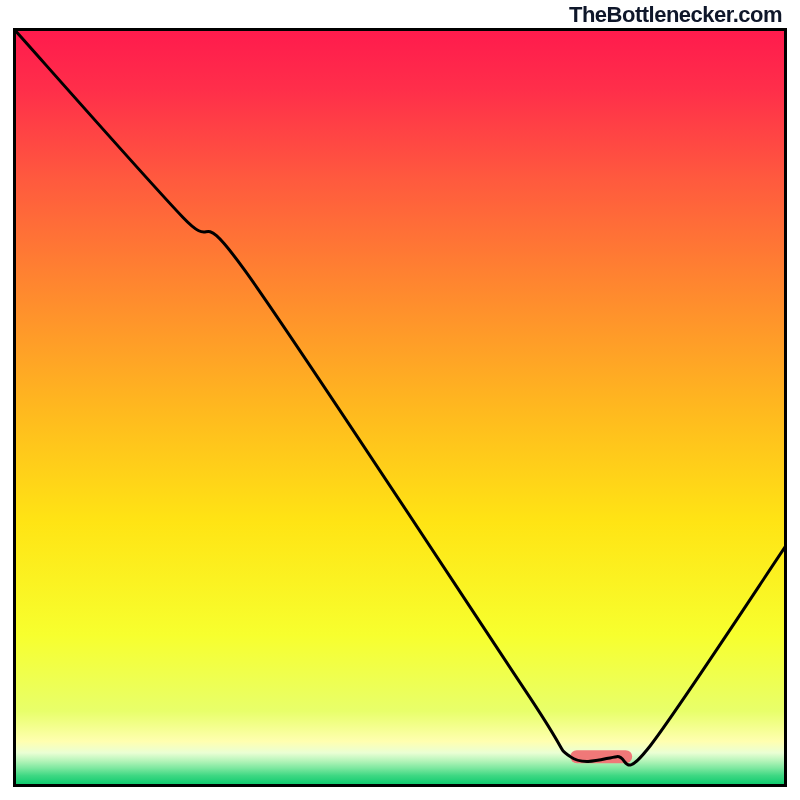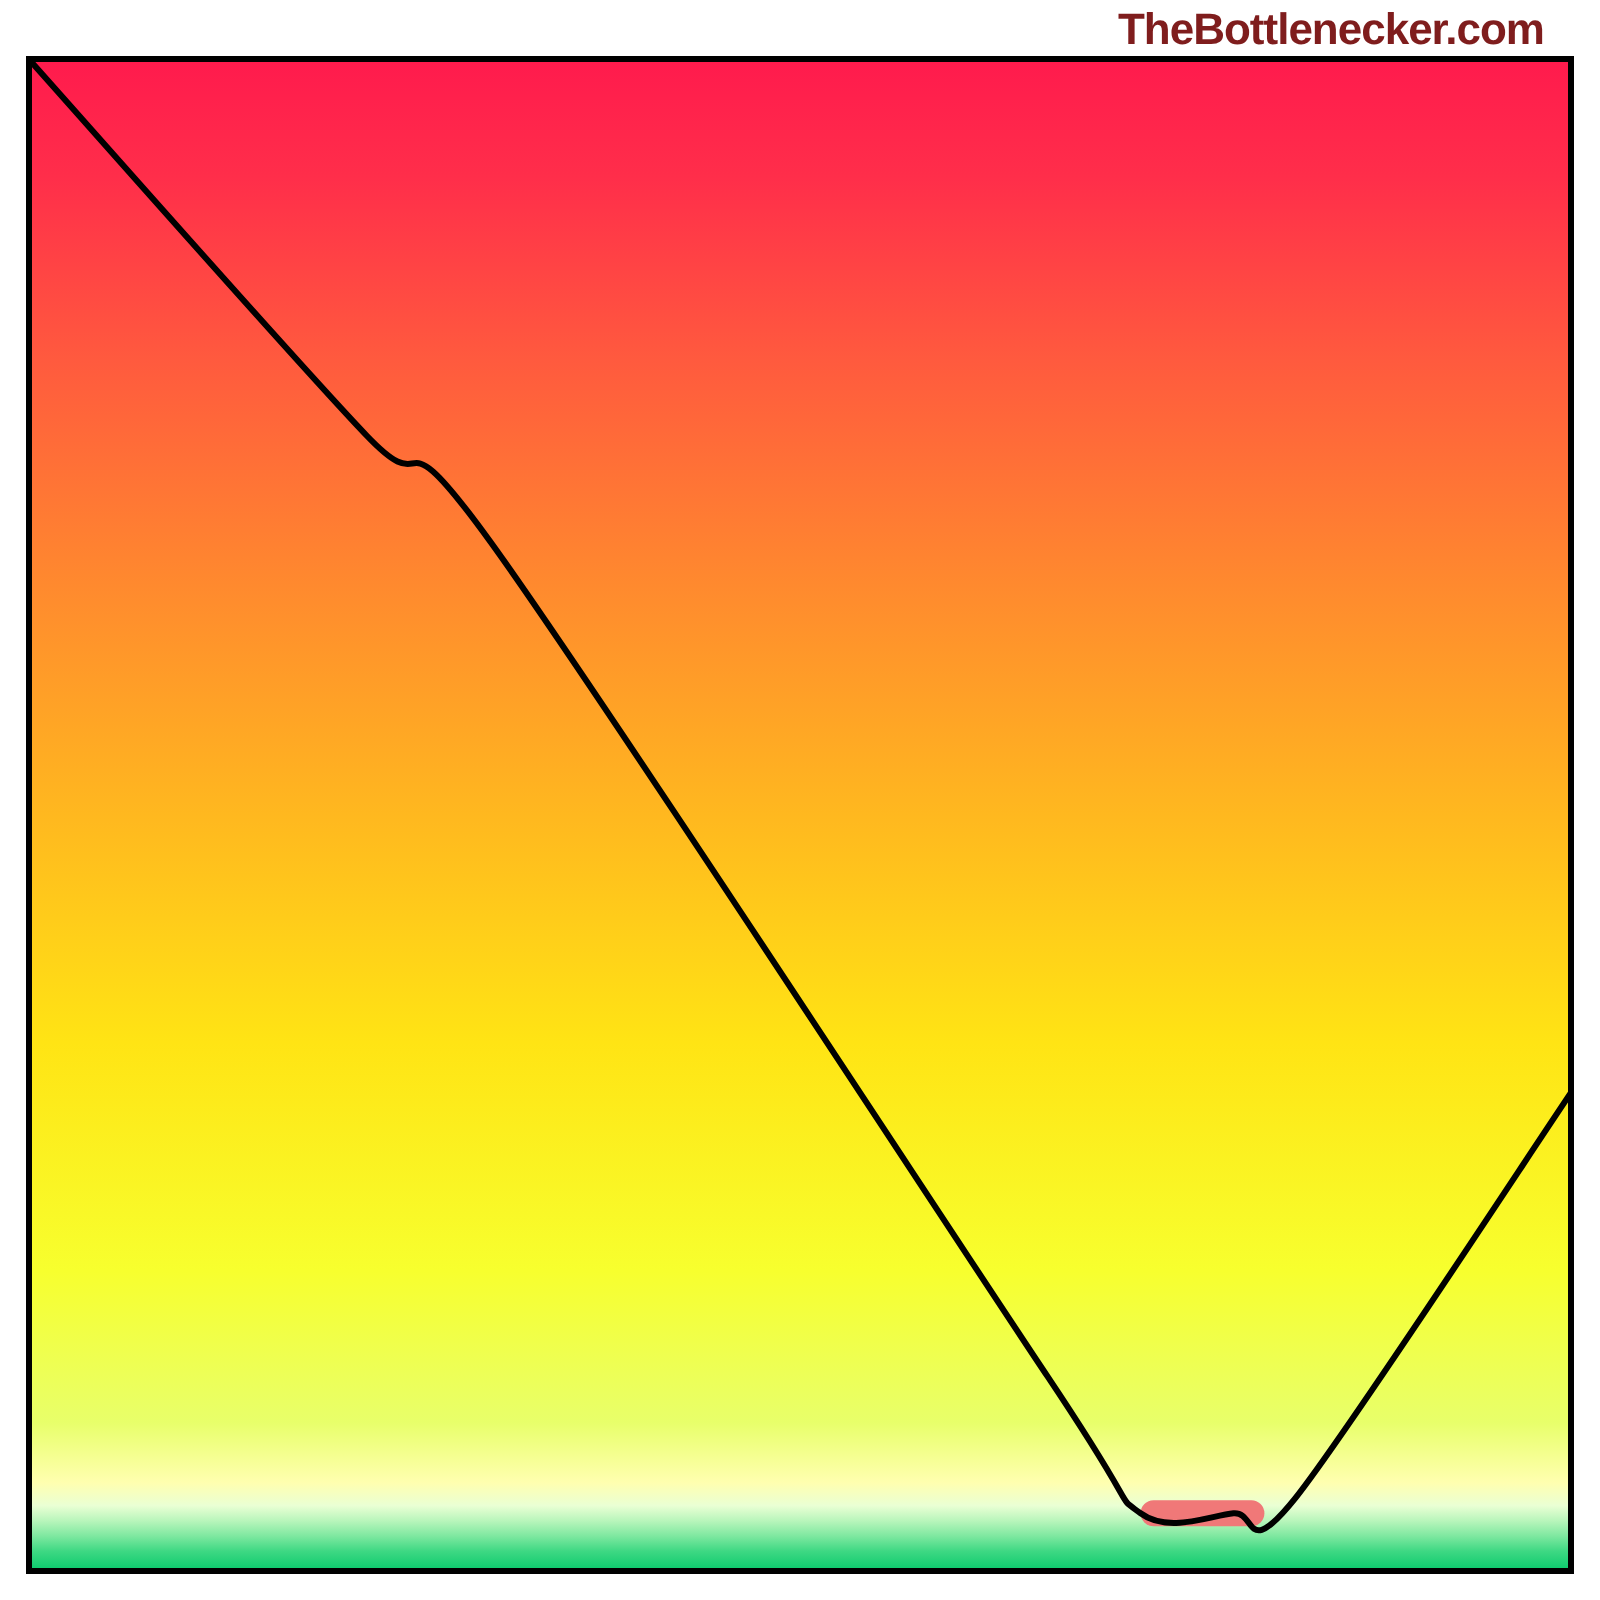--- a/index.html
+++ b/index.html
@@ -7,24 +7,24 @@
     padding: 0;
     width: 800px;
     height: 800px;
     background: #ffffff;
     font-family: Arial, Helvetica, sans-serif;
     position: relative;
   }
   .attribution {
     position: absolute;
     top: 2px;
-    right: 28px;
+    right: 18px;
     font-size: 22px;
     font-weight: bold;
-    color: #7f1d1d;
+    color: #0f172a;
     letter-spacing: -0.5px;
   }
   .chart-wrap {
     position: absolute;
     left: 13px;
     top: 28px;
     width: 774px;
     height: 759px;
   }
   svg { display: block; }

